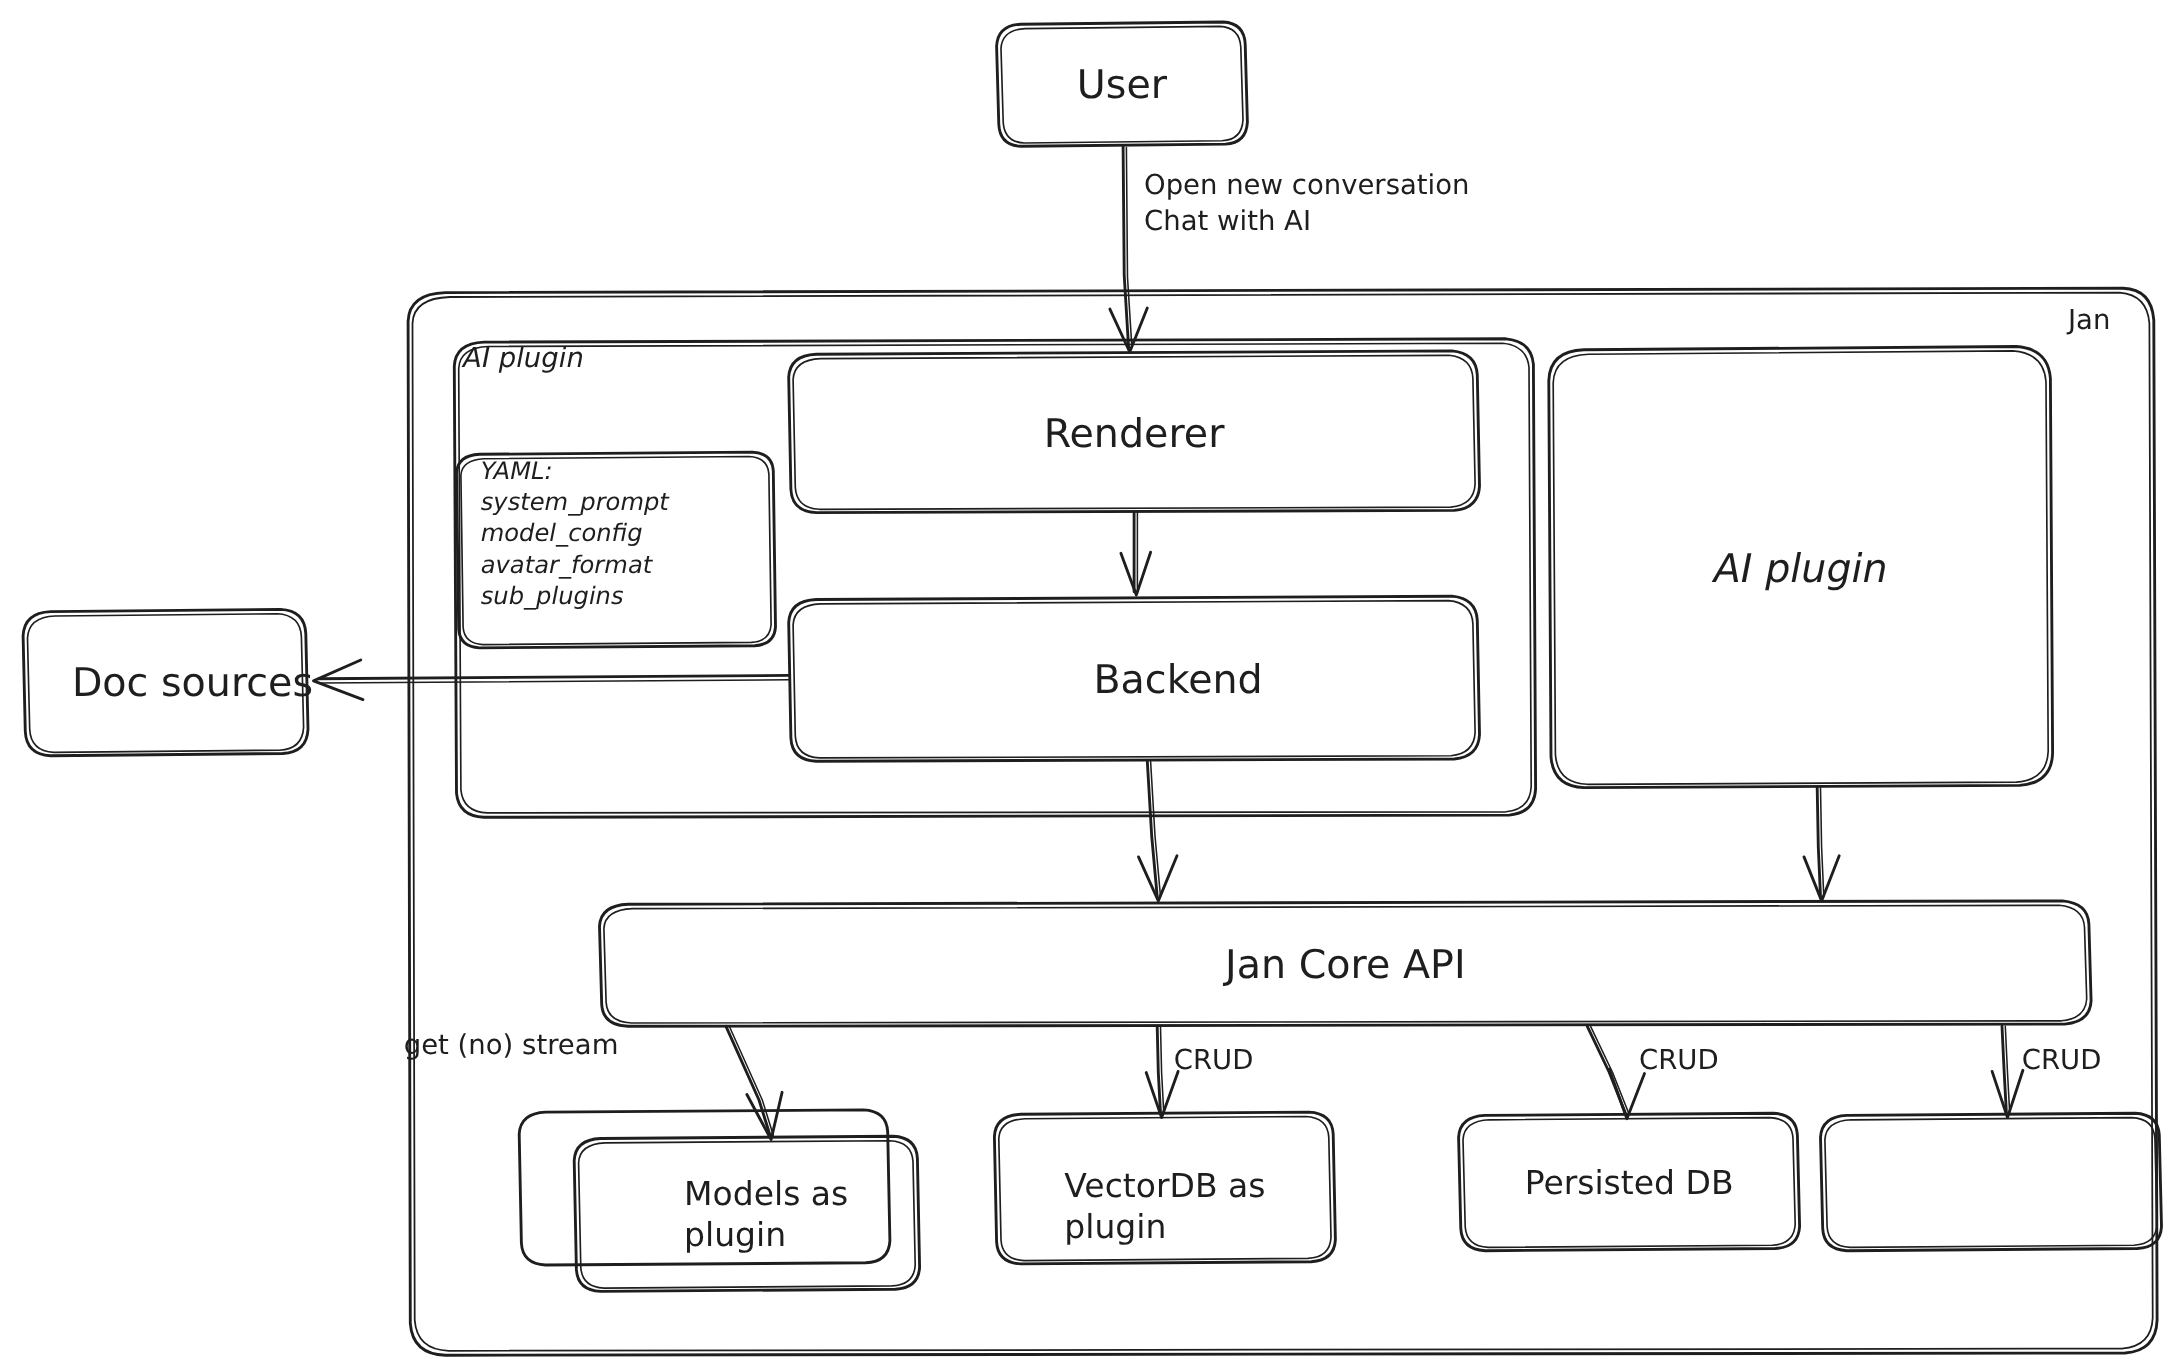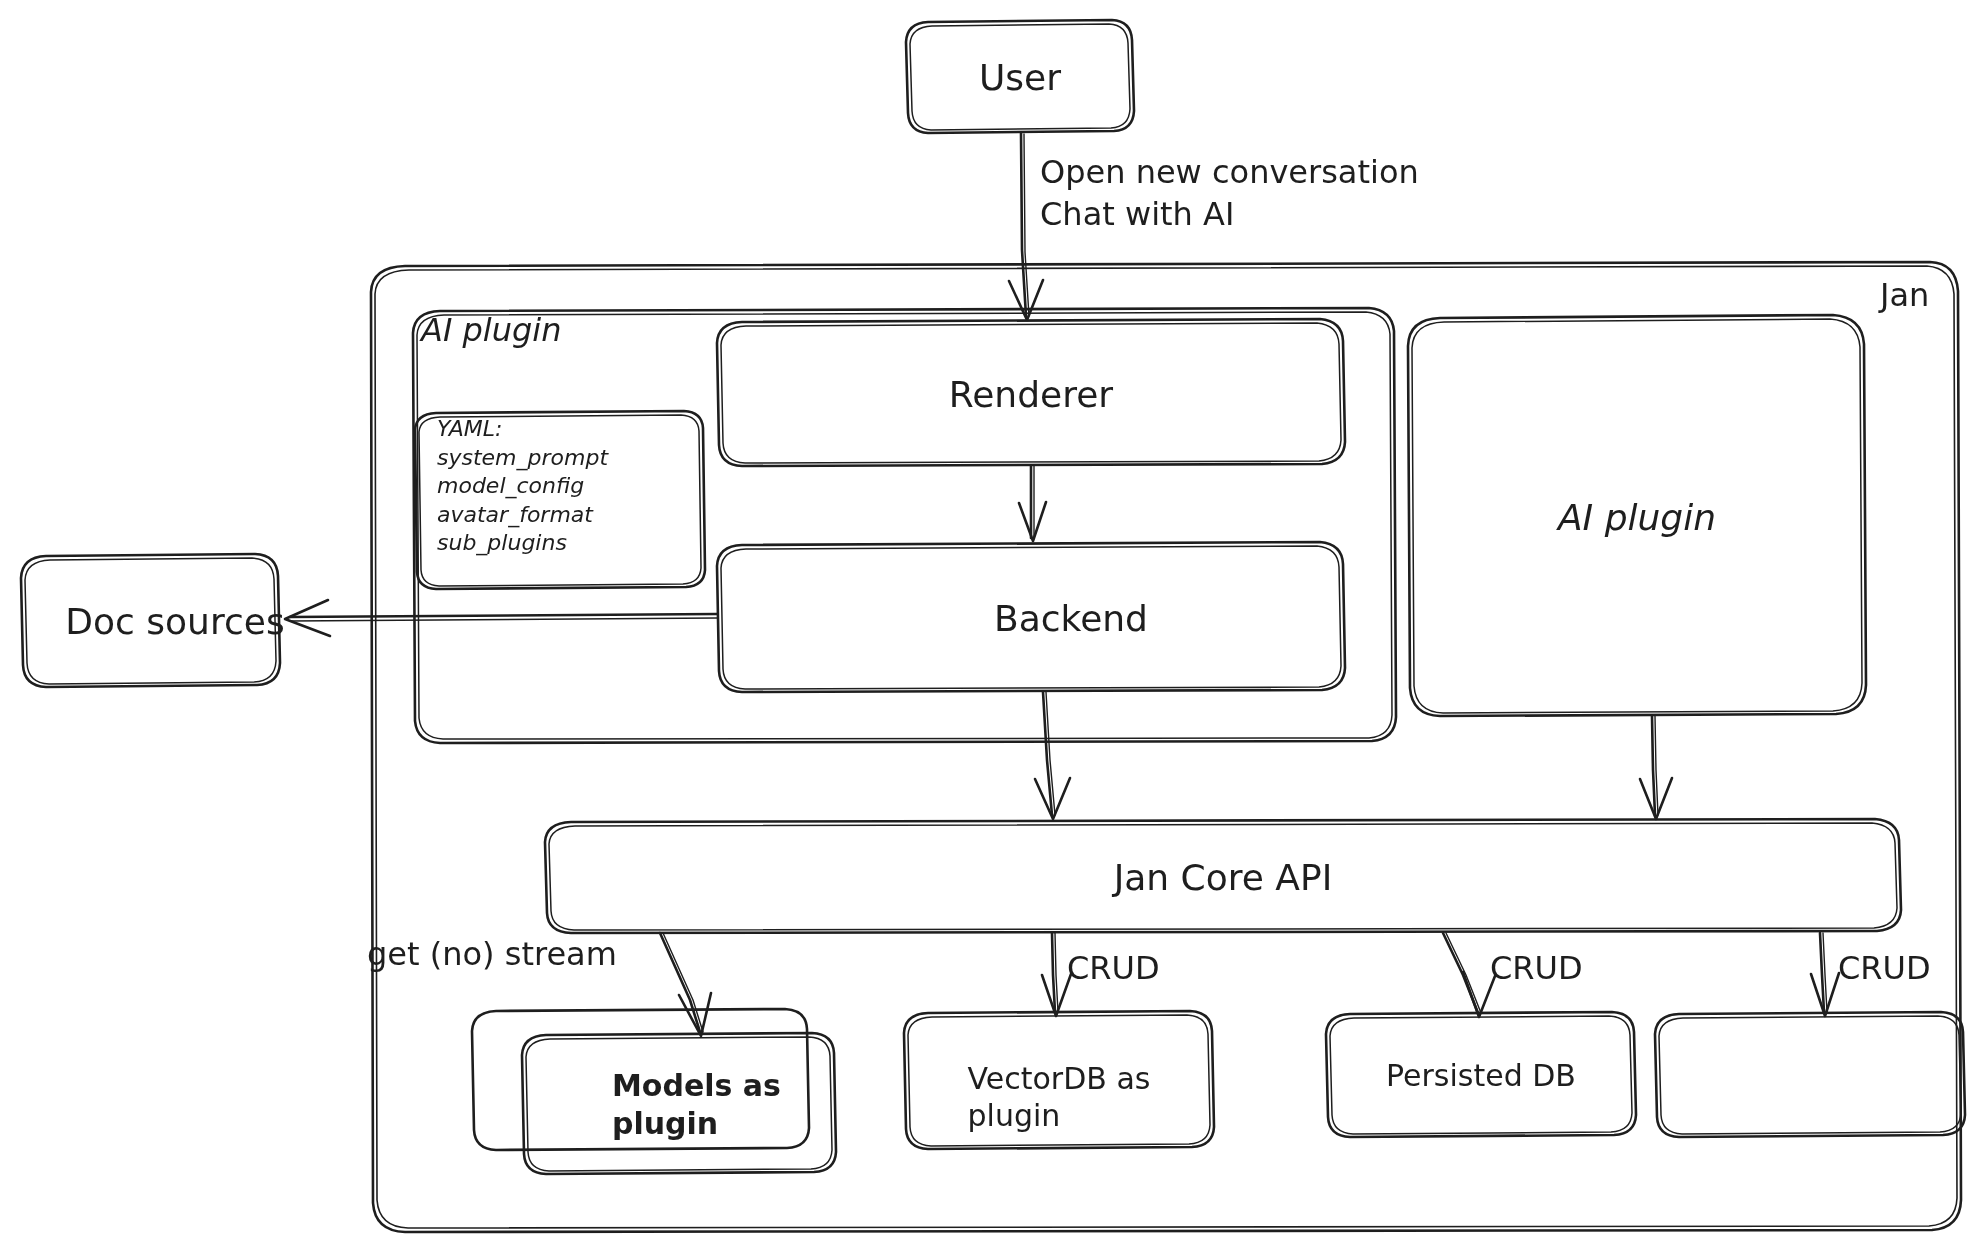--- a/index.html
+++ b/index.html
@@ -35,21 +35,21 @@
     font-family: "DejaVu Sans", sans-serif;
   }
   .free-label {
     position: absolute;
     color: #1e1e1e;
     white-space: pre-line;
     line-height: 1.3;
     font-family: "DejaVu Sans", sans-serif;
   }
   .sz-xl { font-size: 36px; }
-  .sz-lg { font-size: 32px; }
+  .sz-lg { font-size: 25px; }
   .sz-md { font-size: 30px; }
   .sz-sm { font-size: 22px; }
   .italicish { font-style: italic; }
 </style>
 </head>
 <body>
 
 <div id="canvas">
 
   <svg class="layer" viewBox="0 0 1981 1246">
@@ -196,21 +196,21 @@
   <div class="node-label sz-xl" style="left:717px; top:322px; width:628px; height:144px;">Renderer</div>
 
   <div class="node-label sz-xl" style="left:717px; top:545px; width:628px; height:147px;padding-left:40px;">Backend</div>
 
   <div class="node-label sz-xl italicish" style="left:1408px; top:318px; width:458px; height:398px;">AI plugin</div>
 
   <div class="node-label sz-xl" style="left:21px; top:556px; width:308px; height:131px;">Doc sources</div>
 
   <div class="node-label sz-xl" style="left:545px; top:822px; width:1356px; height:111px;">Jan Core API</div>
 
-  <div class="node-label sz-md" style="left:522px; top:1035px; width:349px; height:139px;font-weight:bold;">Models as
+  <div class="node-label sz-md" style="left:522px; top:1035px; width:349px; height:139px;">Models as
 plugin</div>
 
   <div class="node-label sz-md" style="left:904px; top:1013px; width:310px; height:168px;">VectorDB as
 plugin</div>
 
   <div class="node-label sz-md" style="left:1326px; top:1014px; width:310px; height:123px;">Persisted DB</div>
 
 
   <div class="free-label sz-lg" style="left:1040px; top:152px;">Open new conversation
 Chat with AI</div>

